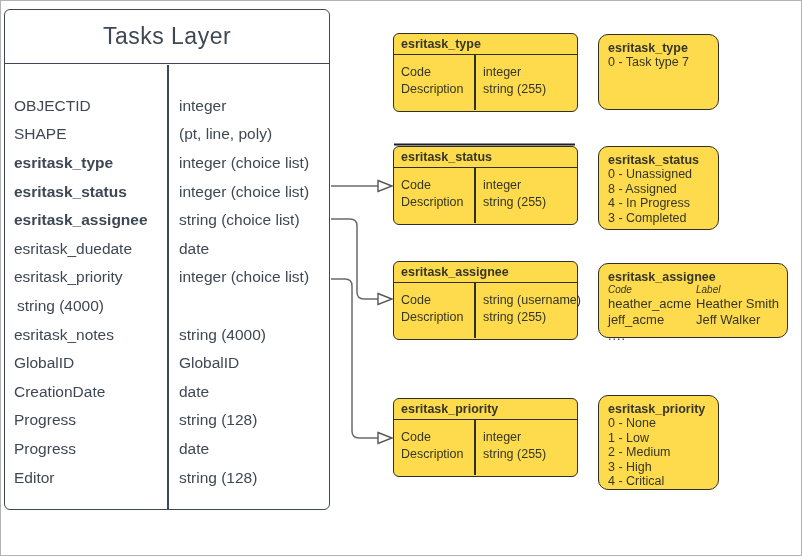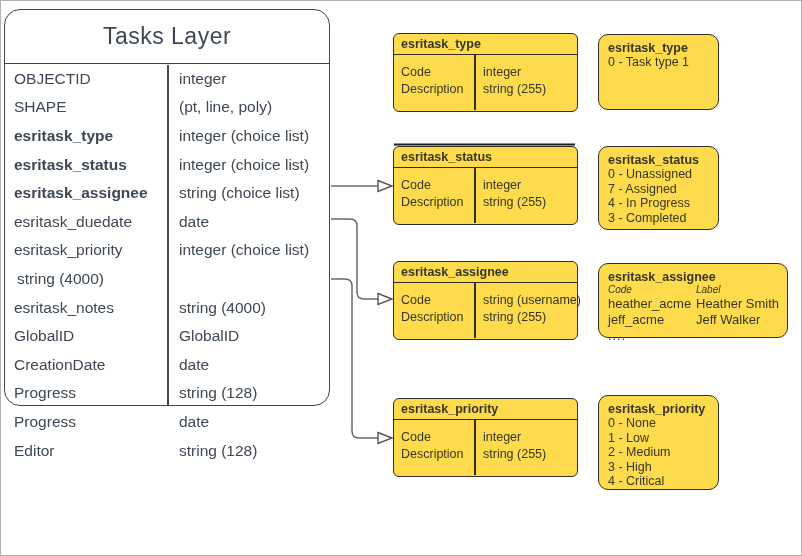--- a/index.html
+++ b/index.html
@@ -1,25 +1,25 @@
 <!DOCTYPE html>
 <html><head>
 <meta charset="utf-8">
 <style>
   html,body { margin:0; padding:0; background:#fff; font-family:"Liberation Sans", sans-serif; }
   .canvas { position:relative; width:800px; height:554px; border:1px solid #b3b3b3; background:#ffffff; overflow:hidden; }
 
   
-  .tasks-table { position:absolute; left:3px; top:8px; width:326px; height:397px;
-    background:#fff; border:1.6px solid #3e4854; border-radius:16px; box-sizing:border-box; color:#3e4854; }
+  .tasks-table { position:absolute; left:3px; top:8px; width:326px; height:501px;
+    background:#fff; border:1.6px solid #3e4854; border-radius:6px; box-sizing:border-box; color:#3e4854; }
   .tasks-title { height:53px; display:flex; align-items:center; justify-content:center;
     font-size:23px; letter-spacing:0.5px; border-bottom:1.6px solid #3e4854; }
   .tasks-body { position:absolute; top:54.6px; bottom:0; left:0; right:0; }
   .tasks-col-divider { position:absolute; left:162px; top:0; bottom:0; width:1.6px; background:#3e4854; }
-  .rows { }
+  .rows { padding-top:27px; }
   .field-row { display:flex; height:28.6px; align-items:center; font-size:15.5px; }
   .field-row .name { width:162px; padding-left:9px; box-sizing:border-box; white-space:nowrap; }
   .field-row .type { padding-left:12px; white-space:nowrap; }
   .field-row.bold .name { font-weight:bold; }
 
   
   .domain-box { position:absolute; width:185px; height:79px; background:#fedb4d;
     border:1.6px solid #2f2f24; border-radius:6px; box-sizing:border-box; color:#363624; }
   .domain-header { height:20px; line-height:21px; font-weight:bold; font-size:12.5px;
     padding-left:7px; border-bottom:1.6px solid #2f2f24; }
@@ -185,27 +185,27 @@
         </div>
       <div class="domain-col c2">
           <div>integer</div>
           <div>string (255)</div>
         </div>
     </div>
   </div>
 
   <div class="value-box" id="vals-type">
     <div class="value-title">esritask_type</div>
-    <div class="value-line">0 - Task type 1</div>
+    <div class="value-line">0 - Task type 7</div>
   </div>
 
   <div class="value-box" id="vals-status">
     <div class="value-title">esritask_status</div>
     <div class="value-line">0 - Unassigned</div>
-    <div class="value-line">7 - Assigned</div>
+    <div class="value-line">8 - Assigned</div>
     <div class="value-line">4 - In Progress</div>
     <div class="value-line">3 - Completed</div>
   </div>
 
   <div class="value-box" id="vals-assignee">
     <div class="value-title">esritask_assignee</div>
     <div class="assignee-grid">
       <div class="hdr">Code</div>
       <div class="hdr">Label</div>
       <div class="val">heather_acme</div>

